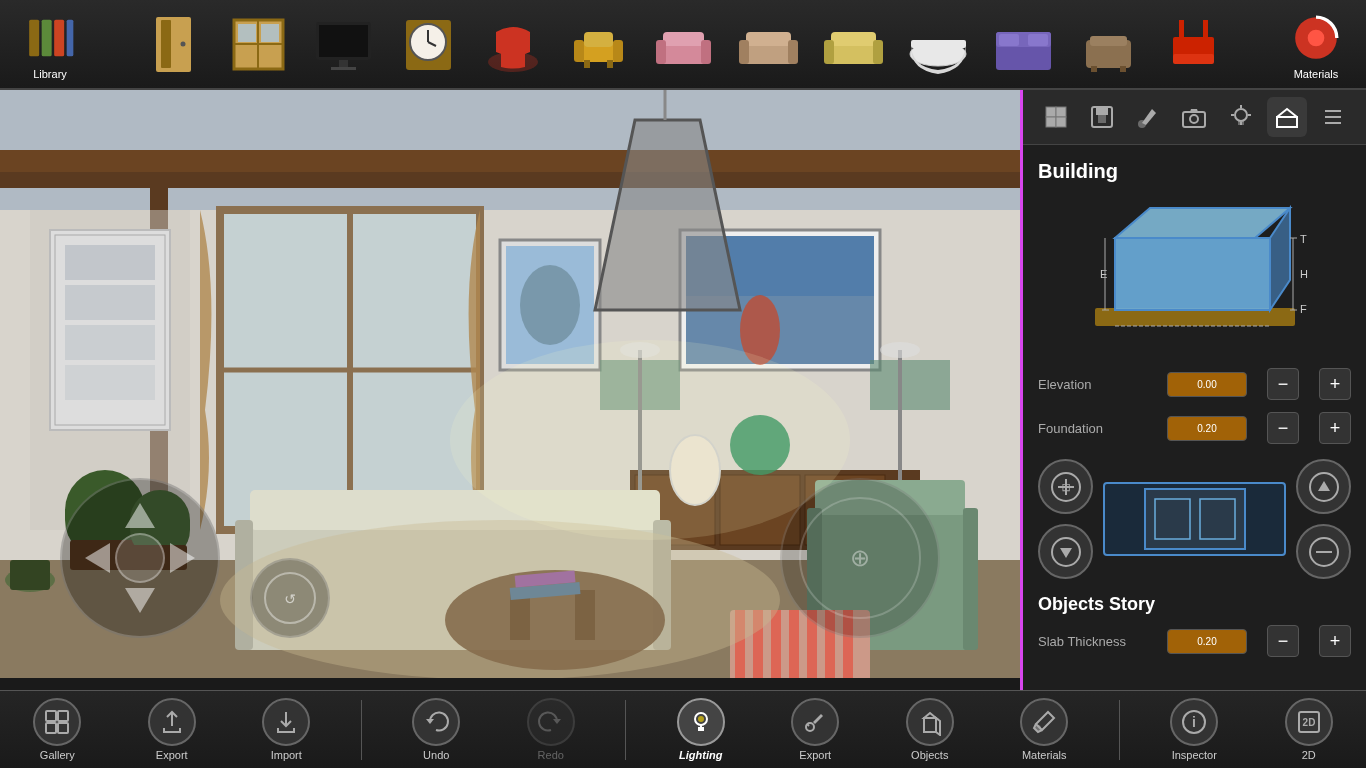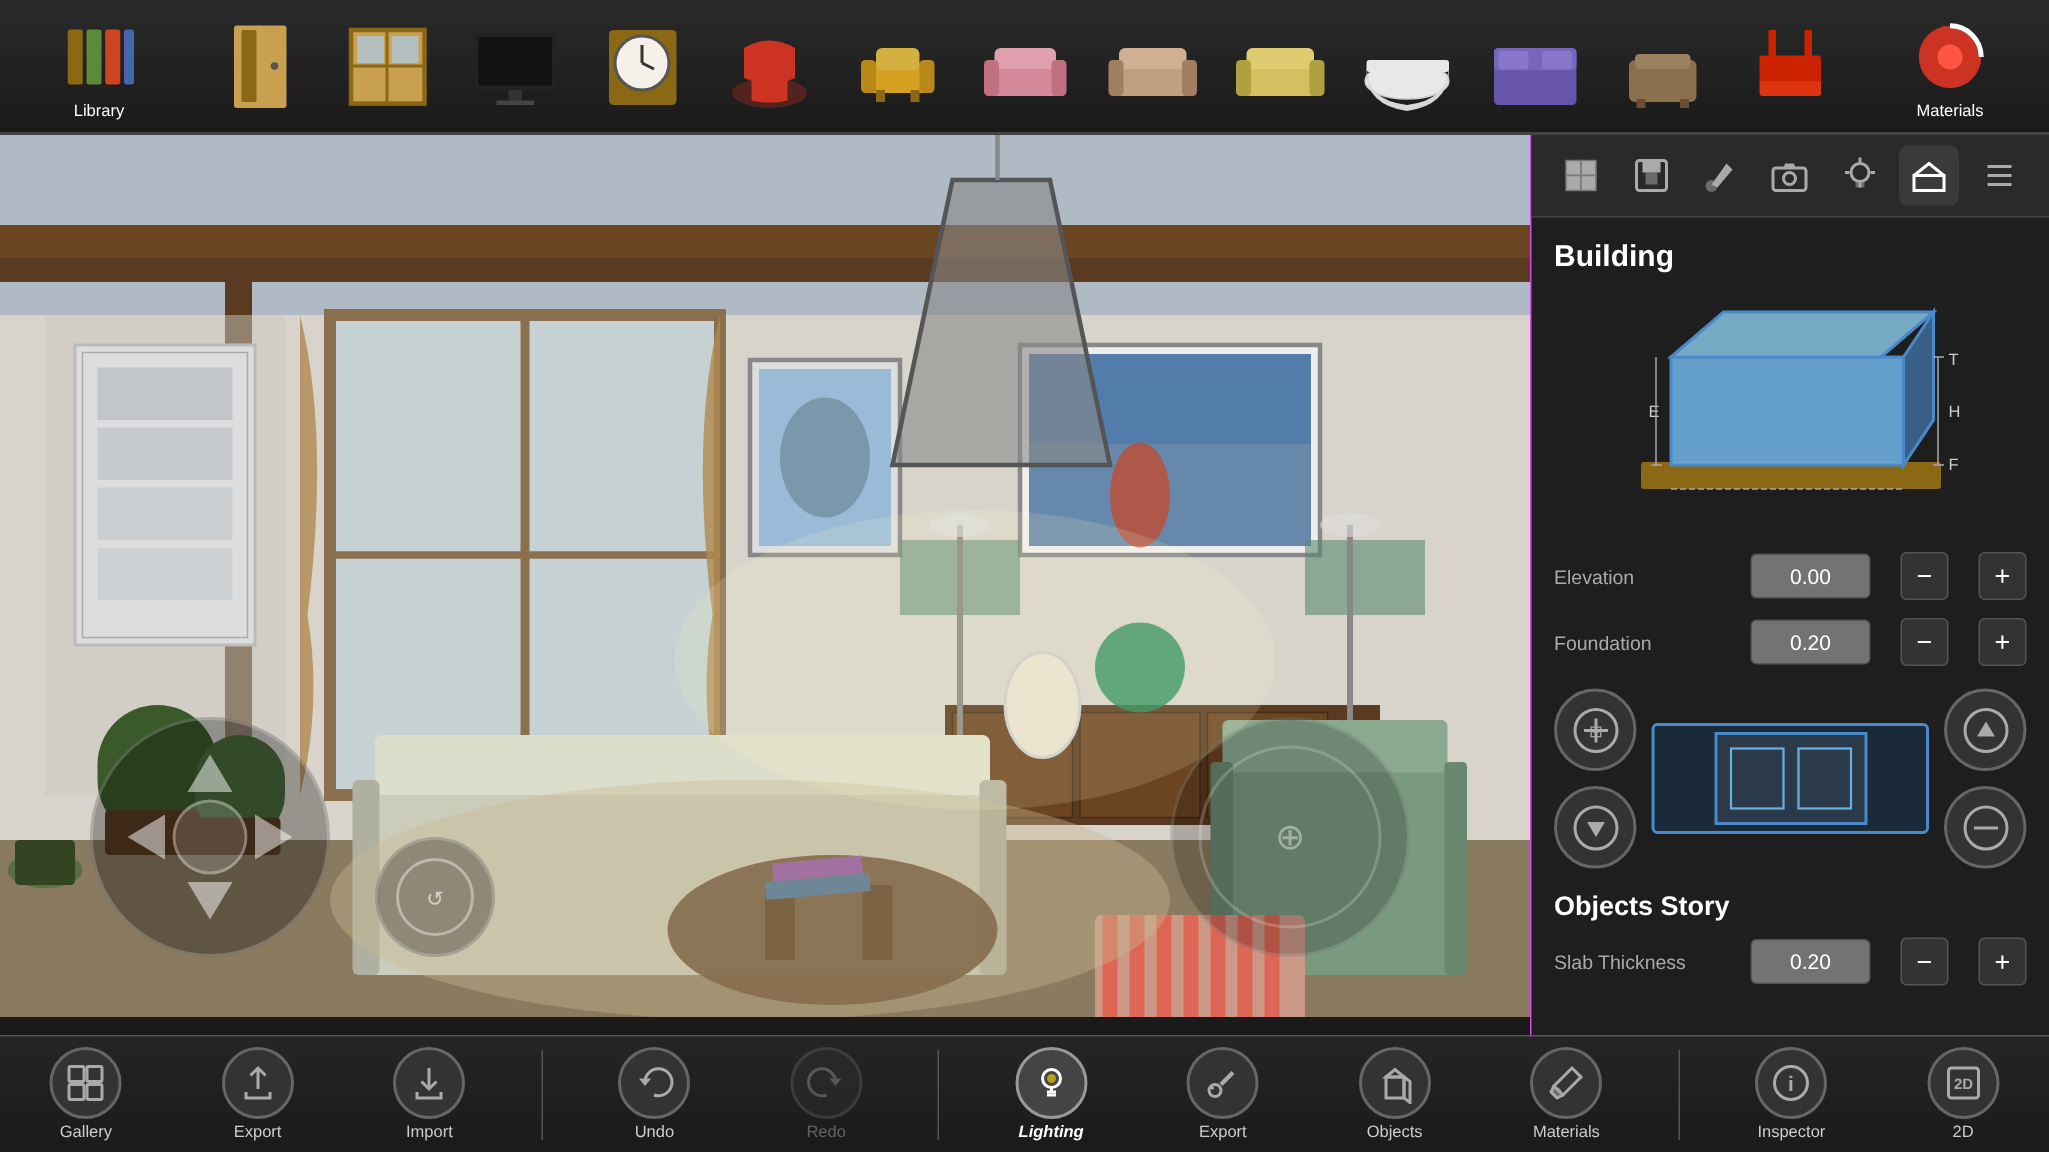--- a/index.html
+++ b/index.html
@@ -2,21 +2,21 @@
 <html><head>
   <meta charset="utf-8">
   <style>
     * { margin: 0; padding: 0; box-sizing: border-box; }
     body { width: 1366px; height: 768px; overflow: hidden; background: #1a1a1a; font-family: Arial, sans-serif; color: #fff; }
 
     
     #top-toolbar {
       position: absolute; top: 0; left: 0; width: 1366px; height: 90px;
       background: linear-gradient(to bottom, #2a2a2a, #1a1a1a);
-      display: flex; align-items: center; padding: 0 26px;
+      display: flex; align-items: center; padding: 0 10px;
       border-bottom: 2px solid #444; z-index: 10;
     }
     .top-tool-item {
       display: flex; flex-direction: column; align-items: center;
       justify-content: center; width: 80px; cursor: pointer; color: #fff;
       font-size: 11px; padding: 5px;
     }
     .top-tool-item .icon-box {
       width: 60px; height: 60px; display: flex; align-items: center; justify-content: center;
     }
@@ -58,21 +58,21 @@
       width: 48px; height: 48px; border-radius: 50%;
       border: 2px solid #666; background: #333;
       display: flex; align-items: center; justify-content: center;
     }
     .bottom-tool-circle.active-circle { border-color: #999; background: #444; }
     .bottom-divider { width: 1px; height: 60px; background: #555; }
 
     
     #right-panel {
       position: absolute; top: 90px; right: 0; width: 346px; height: 678px;
-      background: #1e1e1e; border-left: 1px solid #d946ef; display: flex; flex-direction: column;
+      background: #1e1e1e; border-left: 3px solid #d946ef; display: flex; flex-direction: column;
     }
     #panel-top-toolbar {
       height: 55px; background: #2a2a2a; border-bottom: 1px solid #444;
       display: flex; align-items: center; justify-content: space-around; padding: 0 10px;
     }
     .panel-tool-btn {
       width: 40px; height: 40px; border-radius: 6px;
       display: flex; align-items: center; justify-content: center;
       cursor: pointer; background: transparent;
     }
@@ -82,22 +82,22 @@
       font-size: 20px; font-weight: bold; color: #fff; margin-bottom: 15px;
     }
     .building-diagram {
       width: 240px; height: 150px; margin: 0 auto 20px; position: relative;
     }
     .input-row {
       display: flex; align-items: center; margin-bottom: 12px; gap: 20px;
     }
     .input-label { color: #aaa; font-size: 13px; flex: 1; }
     .input-value {
-      background: #737373; border: 1px solid #555; color: #fff;
-      padding: 6px 2px; width: 80px; border-radius: 4px; font-size: 14px; text-align: center;
+      background: #a16207; border: 1px solid #555; color: #fff;
+      padding: 6px 2px; width: 80px; border-radius: 4px; font-size: 10px; text-align: center;
     }
     .btn-minus, .btn-plus {
       width: 32px; height: 32px; background: #333; border: 1px solid #555;
       color: #fff; font-size: 18px; display: flex; align-items: center; justify-content: center;
       cursor: pointer; border-radius: 4px; flex-shrink: 0;
     }
     .story-btn {
       width: 55px; height: 55px; border-radius: 50%; border: 2px solid #666;
       background: #333; display: flex; align-items: center; justify-content: center;
       cursor: pointer;

